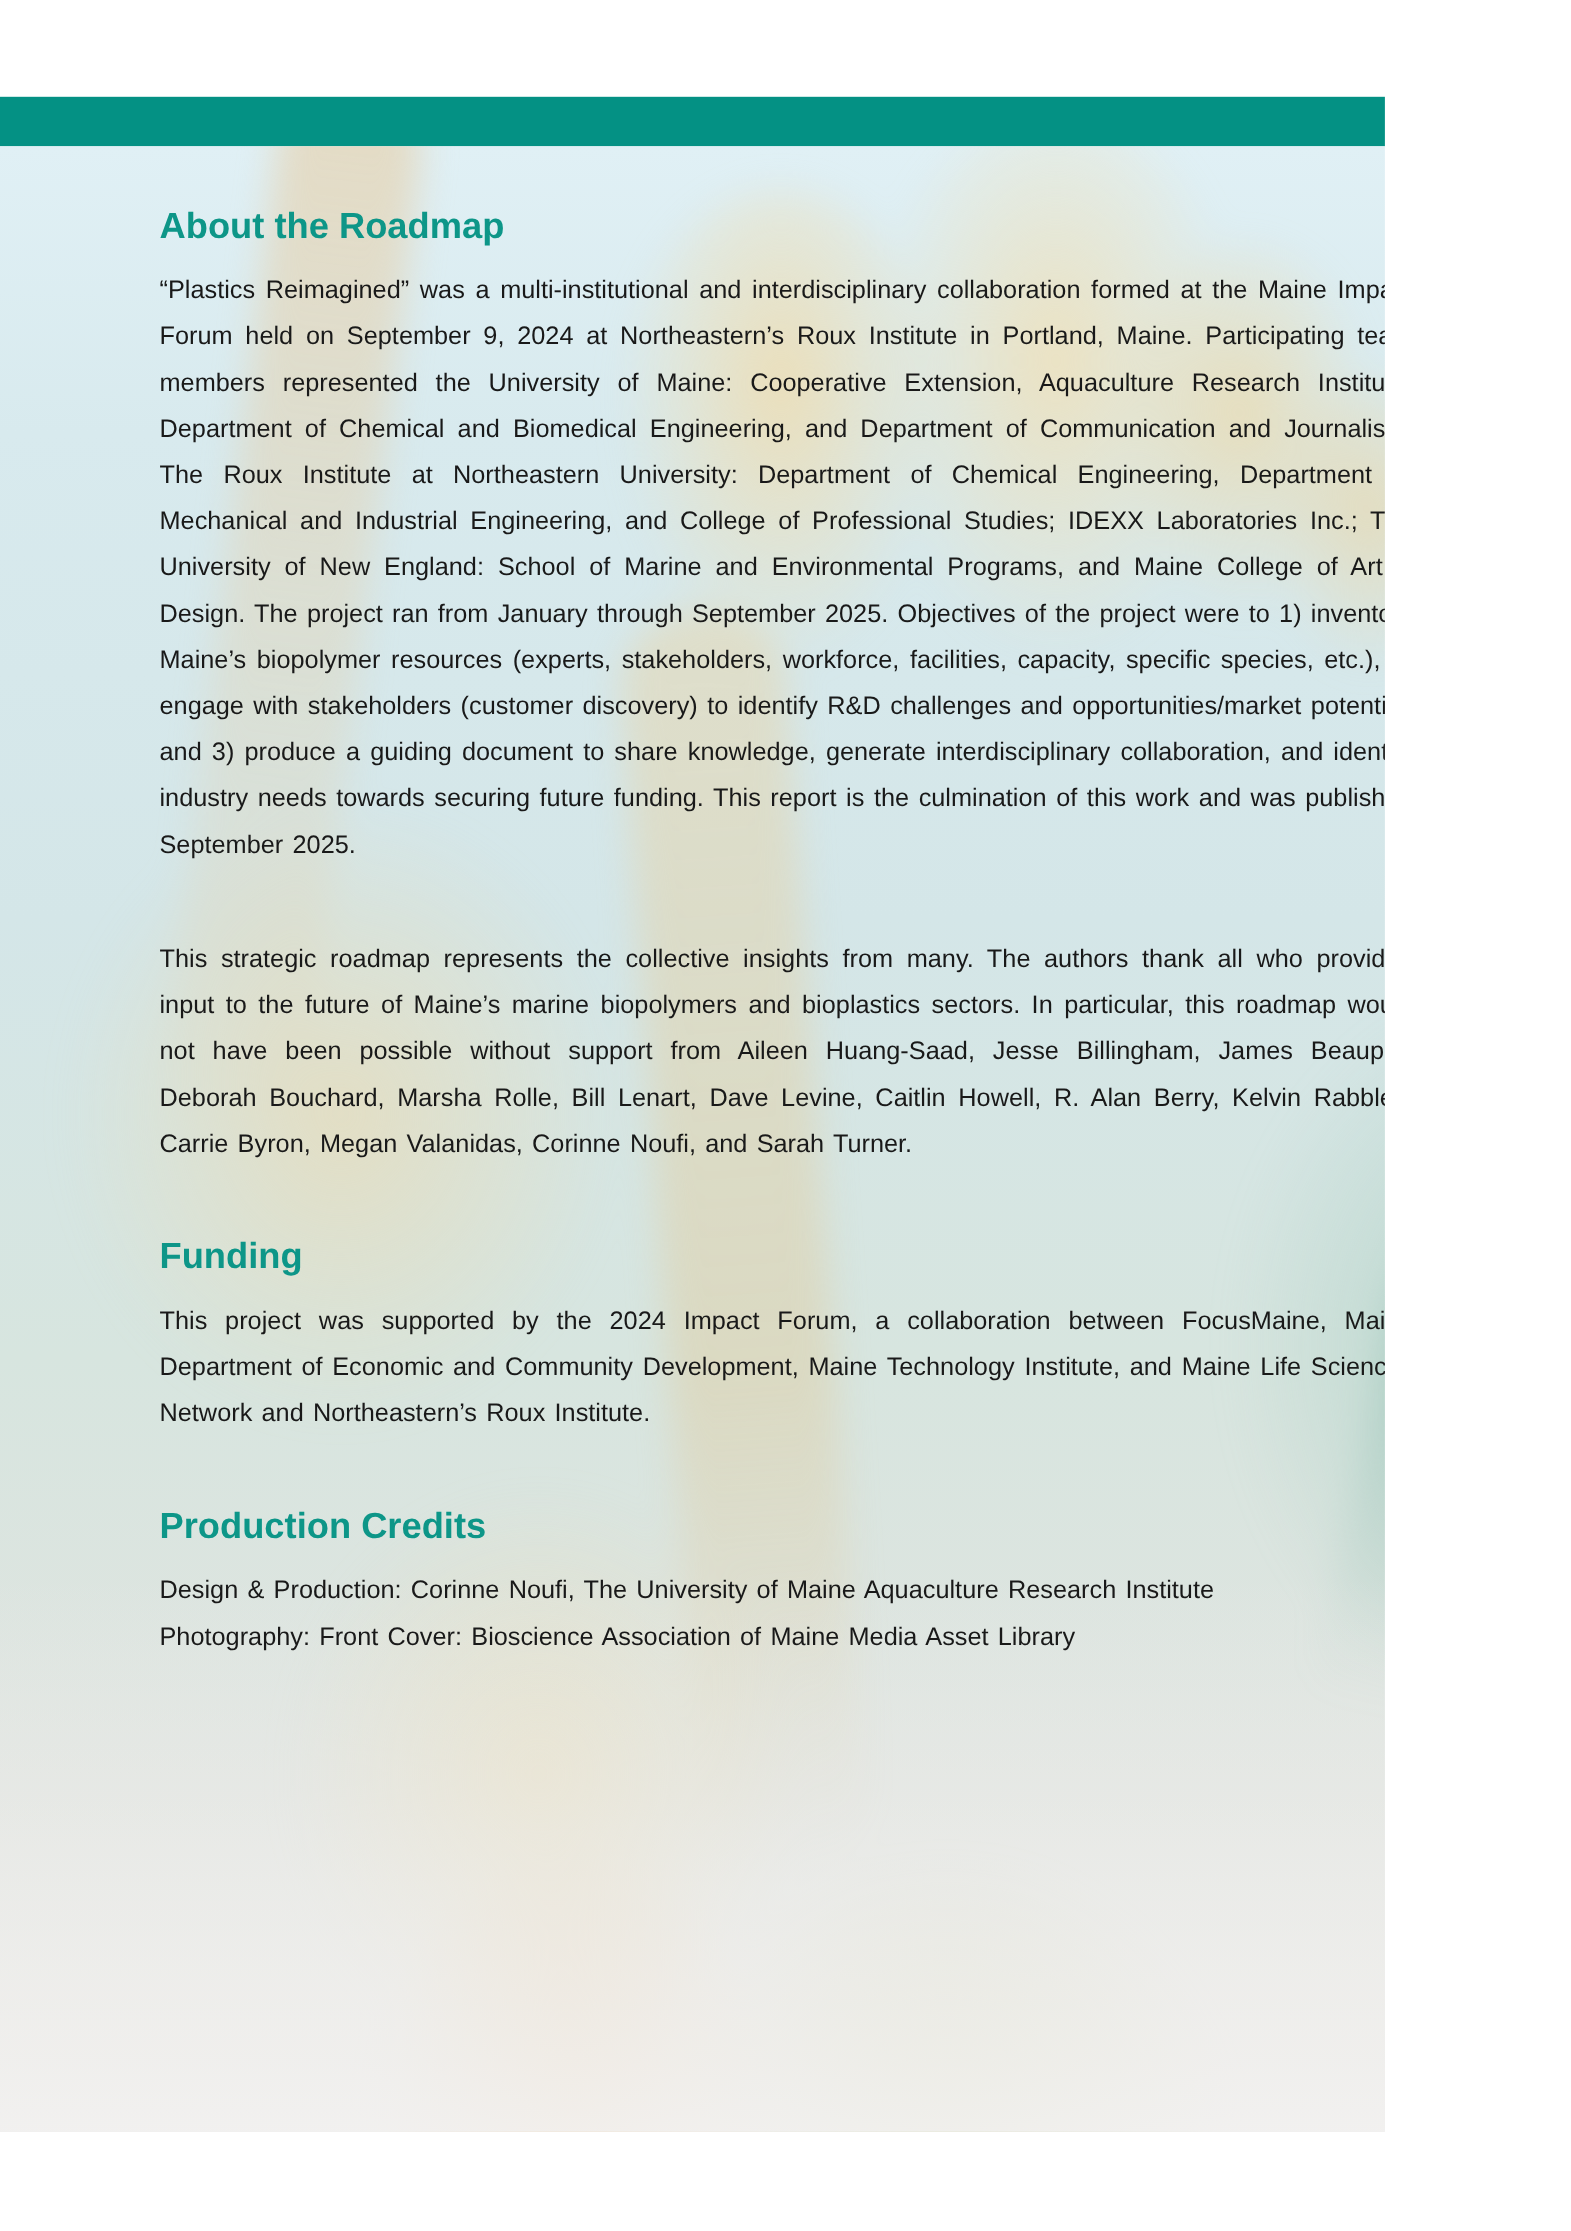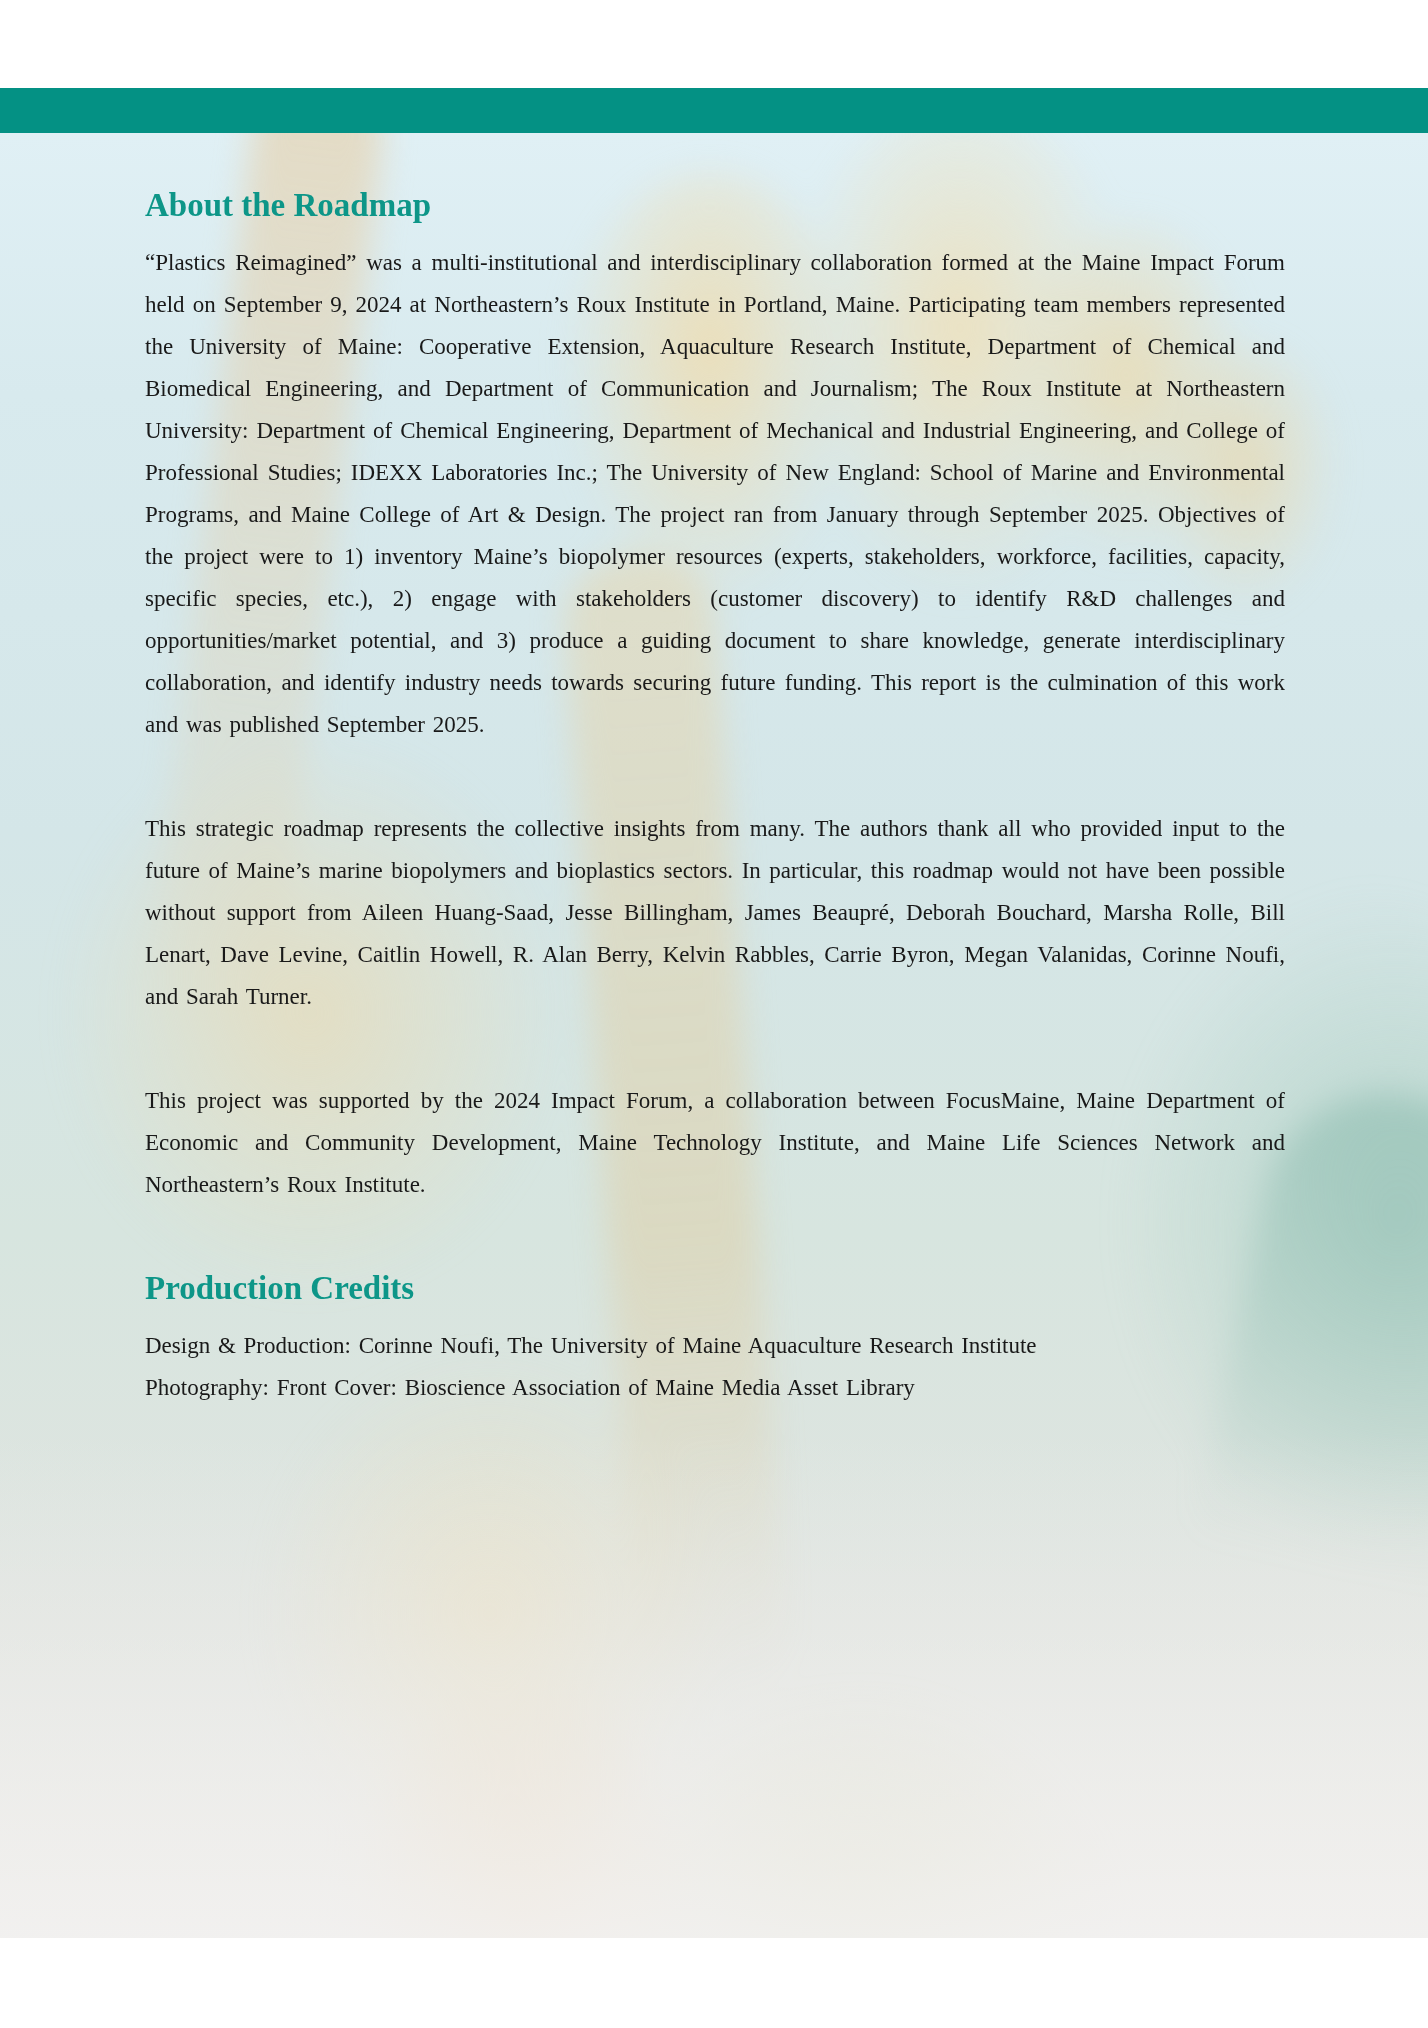--- a/index.html
+++ b/index.html
@@ -3,25 +3,25 @@
 <meta charset="utf-8">
 <style>
   :root{
     --accent:#049184;
     --heading:#0d9688;
     --body:#191919;
   }
   html,body{margin:0;padding:0;background:#ffffff;}
   .page{
     position:relative;
-    width:1428px;
+    width:1259px;
     height:2028px;
     background:#ffffff;
     overflow:hidden;
-    font-family:Liberation Serif, serif;
+    font-family:Liberation Sans, sans-serif;
   }
   .top-band{
     position:absolute;
     top:88px;left:0;
     width:1428px;height:45px;
     background:var(--accent);
   }
   
   .art{
     position:absolute;
@@ -123,20 +123,21 @@
     <section class="sec-about">
       <h2>About the Roadmap</h2>
       <p class="para">“Plastics Reimagined” was a multi-institutional and interdisciplinary collaboration formed at the Maine Impact Forum held on September 9, 2024 at Northeastern’s Roux Institute in Portland, Maine. Participating team members represented the University of Maine: Cooperative Extension, Aquaculture Research Institute, Department of Chemical and Biomedical Engineering, and Department of Communication and Journalism; The Roux Institute at Northeastern University: Department of Chemical Engineering, Department of Mechanical and Industrial Engineering, and College of Professional Studies; IDEXX Laboratories Inc.; The University of New England: School of Marine and Environmental Programs, and Maine College of Art &amp; Design. The project ran from January through September 2025. Objectives of the project were to 1) inventory Maine’s biopolymer resources (experts, stakeholders, workforce, facilities, capacity, specific species, etc.), 2) engage with stakeholders (customer discovery) to identify R&amp;D challenges and opportunities/market potential, and 3) produce a guiding document to share knowledge, generate interdisciplinary collaboration, and identify industry needs towards securing future funding. This report is the culmination of this work and was published September 2025.</p>
     </section>
 
     <section class="sec-gap">
       <p class="para">This strategic roadmap represents the collective insights from many. The authors thank all who provided input to the future of Maine’s marine biopolymers and bioplastics sectors. In particular, this roadmap would not have been possible without support from Aileen Huang-Saad, Jesse Billingham, James Beaupré, Deborah Bouchard, Marsha Rolle, Bill Lenart, Dave Levine, Caitlin Howell, R. Alan Berry, Kelvin Rabbles, Carrie Byron, Megan Valanidas, Corinne Noufi, and Sarah Turner.</p>
     </section>
 
     <section class="sec-gap">
+      <h2>Funding</h2>
       <p class="para">This project was supported by the 2024 Impact Forum, a collaboration between FocusMaine, Maine Department of Economic and Community Development, Maine Technology Institute, and Maine Life Sciences Network and Northeastern’s Roux Institute.</p>
     </section>
 
     <section class="sec-gap">
       <h2>Production Credits</h2>
       <p class="para">Design &amp; Production: Corinne Noufi, The University of Maine Aquaculture Research Institute</p>
       <p class="para">Photography: Front Cover: Bioscience Association of Maine Media Asset Library</p>
     </section>
 
   </div>

